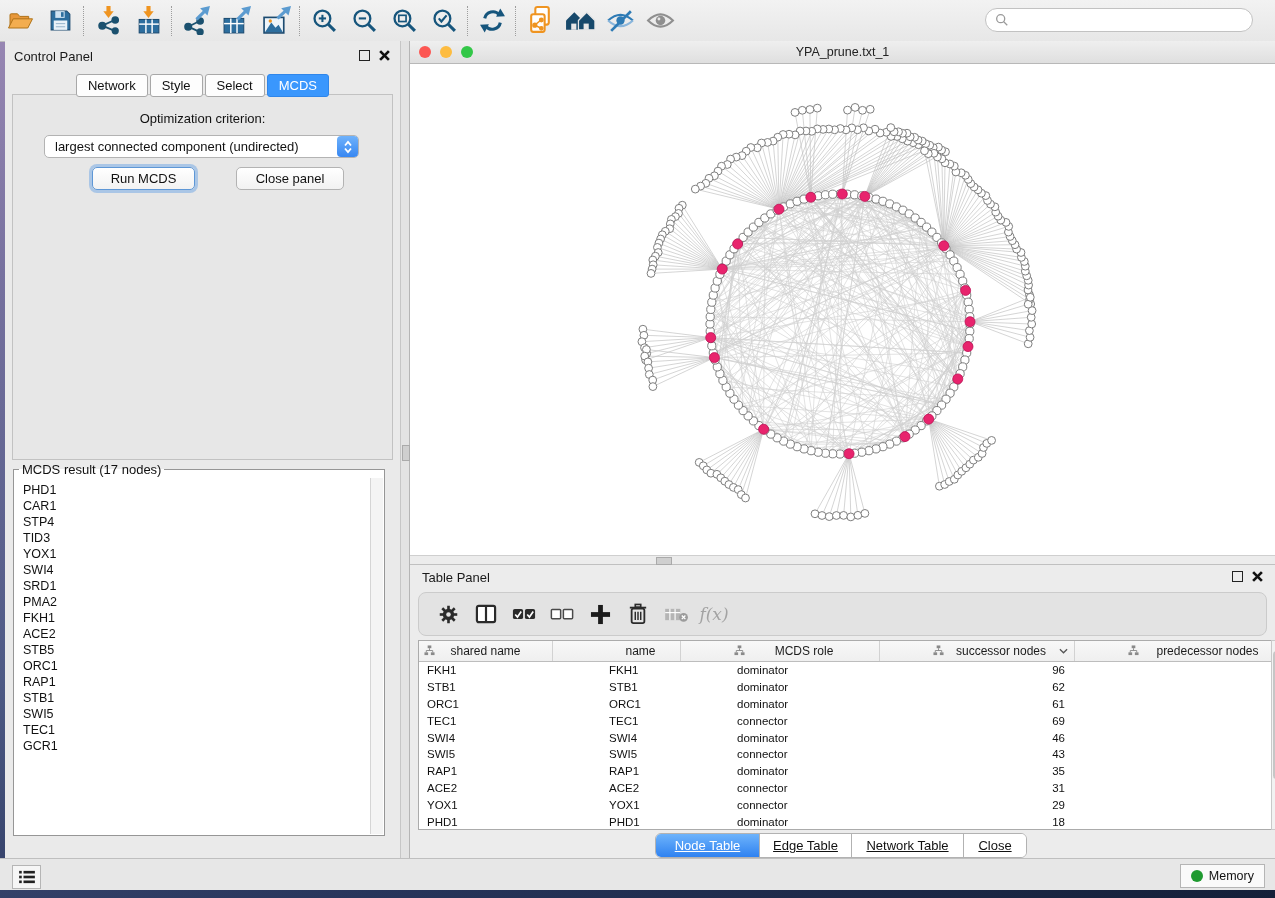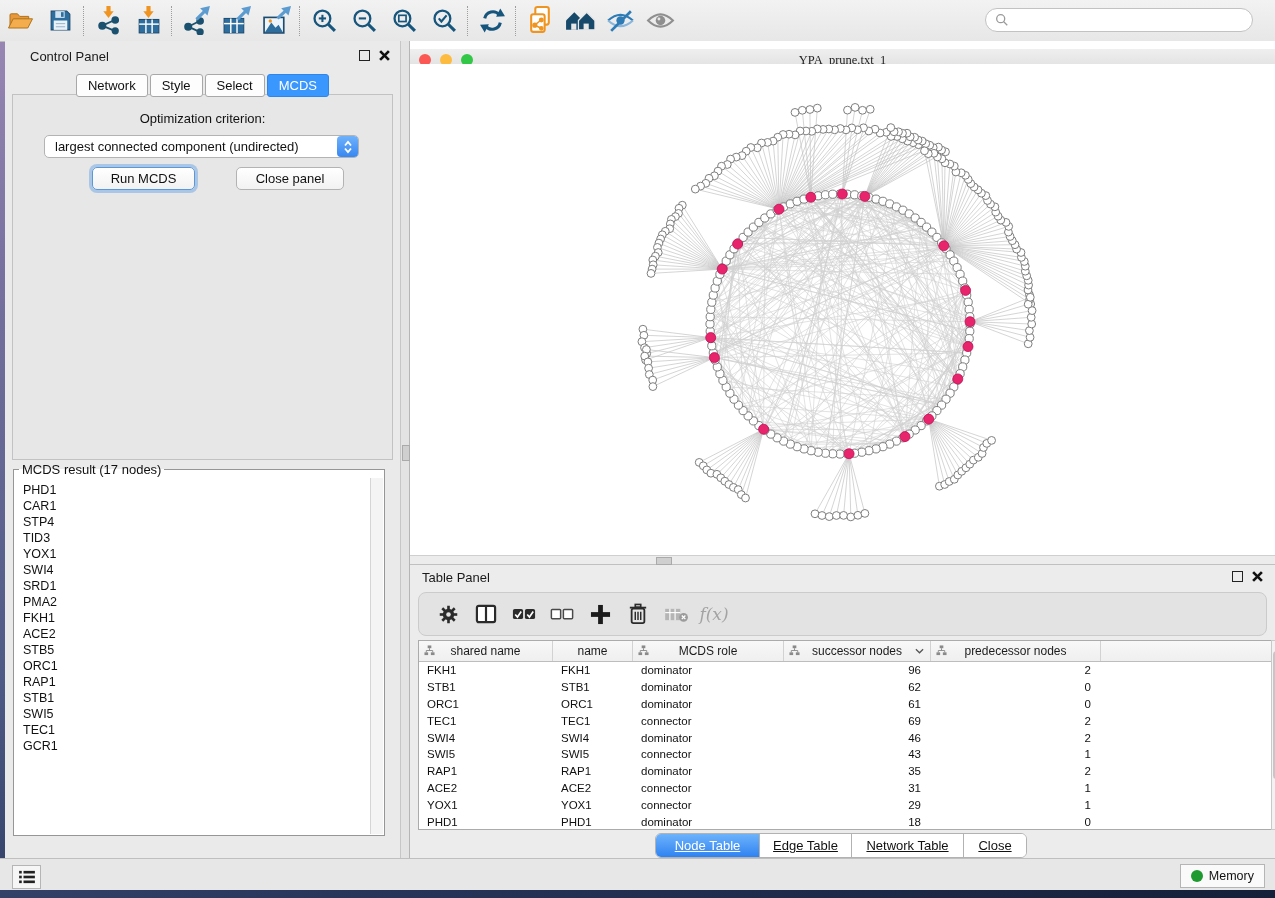--- a/index.html
+++ b/index.html
@@ -19,21 +19,21 @@
   #search-box{position:absolute;right:22px;top:8px;width:268px;height:24px;background:#fff;
     border:1px solid #c2c2c2;border-radius:13px;display:flex;align-items:center;padding-left:9px;box-sizing:border-box;}
   #search-box input{border:none;outline:none;flex:1;font-size:12px;background:transparent;margin-left:5px;font-family:inherit;}
 
   
   #sliver{left:0;top:41px;width:5px;height:817px;}
 
   
   #control-panel{left:5px;top:41px;width:395px;height:817px;background:#eaeaea;}
   .panel-title{font-size:13px;color:#1a1a1a;}
-  #cp-title{left:25px;top:8px;}
+  #cp-title{left:9px;top:8px;}
   .win-btns{position:absolute;display:flex;gap:9px;align-items:center;}
   #cp-btns{right:10px;top:9px;}
   .float-ico{width:9px;height:9px;border:1.6px solid #222;display:inline-block;cursor:pointer;}
   .close-ico{cursor:pointer;line-height:0;}
   #cp-tabs{left:0;top:33px;width:395px;display:flex;justify-content:center;gap:2px;z-index:3;}
   .cp-tab{font-family:inherit;font-size:13px;padding:3px 11px;background:#fdfdfd;border:1px solid #a8a8a8;
     border-radius:3px;color:#111;cursor:pointer;}
   .cp-tab.active{background:#3a97fd;border-color:#2f86ea;color:#fff;}
   #cp-page{left:7px;top:53px;width:379px;height:364px;background:#e7e7e7;border:1px solid #c2c2c2;}
   #criterion-label{left:0;top:70px;width:395px;text-align:center;font-size:13px;color:#111;}
@@ -53,38 +53,38 @@
   #mcds-scroll{position:absolute;right:1px;top:1px;width:12px;bottom:1px;background:#f4f4f4;border-left:1px solid #d5d5d5;}
 
   
   #gutter-v{left:400px;top:41px;width:10px;height:817px;background:#e3e3e3;border-left:1px solid #c6c6c6;border-right:1px solid #b5b5b5;box-sizing:border-box;}
   #gutter-v .handle{position:absolute;left:1px;top:404px;width:6px;height:14px;background:#cfcfcf;border:1px solid #aaa;}
   #gutter-h{left:410px;top:555px;width:865px;height:10px;background:#ececec;border-top:1px solid #cfcfcf;border-bottom:1px solid #c0c0c0;box-sizing:border-box;}
   #gutter-h .handle{position:absolute;left:246px;top:1px;width:14px;height:6px;background:#cfcfcf;border:1px solid #aaa;}
 
   
   #net-window{left:410px;top:41px;width:865px;height:514px;background:#fff;}
-  #net-titlebar{position:absolute;left:0;top:8px;width:865px;height:23px;background:linear-gradient(#efefef,#dfdfdf);
-    border-bottom:1px solid #b8b8b8;display:flex;align-items:center;box-sizing:border-box;font-family:Liberation Serif, serif;}
+  #net-titlebar{position:absolute;left:0;top:0;width:865px;height:23px;background:linear-gradient(#efefef,#dfdfdf);
+    border-bottom:1px solid #b8b8b8;display:flex;align-items:center;box-sizing:border-box;}
   .tl{width:12px;height:12px;border-radius:50%;margin-left:9px;display:inline-block;cursor:pointer;}
   #net-title{position:absolute;left:0;width:100%;text-align:center;font-size:12.5px;color:#222;}
   #net-canvas{position:absolute;left:0;top:23px;width:865px;height:491px;background:#fff;cursor:default;}
 
   
   #table-panel{left:410px;top:565px;width:865px;height:293px;background:#ececec;}
   #tp-title{left:12px;top:5px;}
   #tp-btns{right:12px;top:6px;}
   #tp-toolbar{position:absolute;left:8px;top:27px;width:849px;height:44px;background:#e3e3e3;
     border:1px solid #cbcbcb;border-radius:8px;display:flex;align-items:center;padding-left:12px;box-sizing:border-box;gap:4px;}
   .tp-ico{width:34px;height:34px;display:flex;align-items:center;justify-content:center;cursor:pointer;}
   .tp-ico.disabled{cursor:default;}
   #fx-label{font-family:"DejaVu Serif","Liberation Serif",serif;font-style:italic;font-size:17px;color:#a3a3a3;}
 
   #tp-table{position:absolute;left:8px;top:75px;width:854px;height:190px;background:#fff;border:1px solid #ababab;box-sizing:border-box;}
-  .tgrid{display:grid;grid-template-columns:134px 80px 151px 147px 170px 1fr;}
+  .tgrid{display:grid;grid-template-columns:134px 80px 151px 147px 170px 1fr;gap:48px;}
   #thead{background:linear-gradient(#f8f8f8,#efefef);border-bottom:1px solid #bdbdbd;height:20px;}
   .th{position:relative;font-size:12px;color:#1c1c1c;display:flex;align-items:center;justify-content:center;
     border-right:1px solid #d2d2d2;height:20px;box-sizing:border-box;cursor:pointer;}
   .th:last-child{border-right:none;}
   .th .th-ico{position:absolute;left:5px;top:4px;line-height:0;}
   .th .chev{position:absolute;right:6px;top:7px;line-height:0;}
   .tr{height:16.8px;cursor:default;}
   .td{font-size:11.5px;color:#111;display:flex;align-items:center;padding-left:8px;box-sizing:border-box;overflow:hidden;white-space:nowrap;}
   .td.num{justify-content:flex-end;padding-right:10px;padding-left:0;}
   #tp-vscroll{position:absolute;right:-11px;top:-1px;width:11px;height:190px;background:#f2f2f2;border:1px solid #c9c9c9;box-sizing:border-box;}

